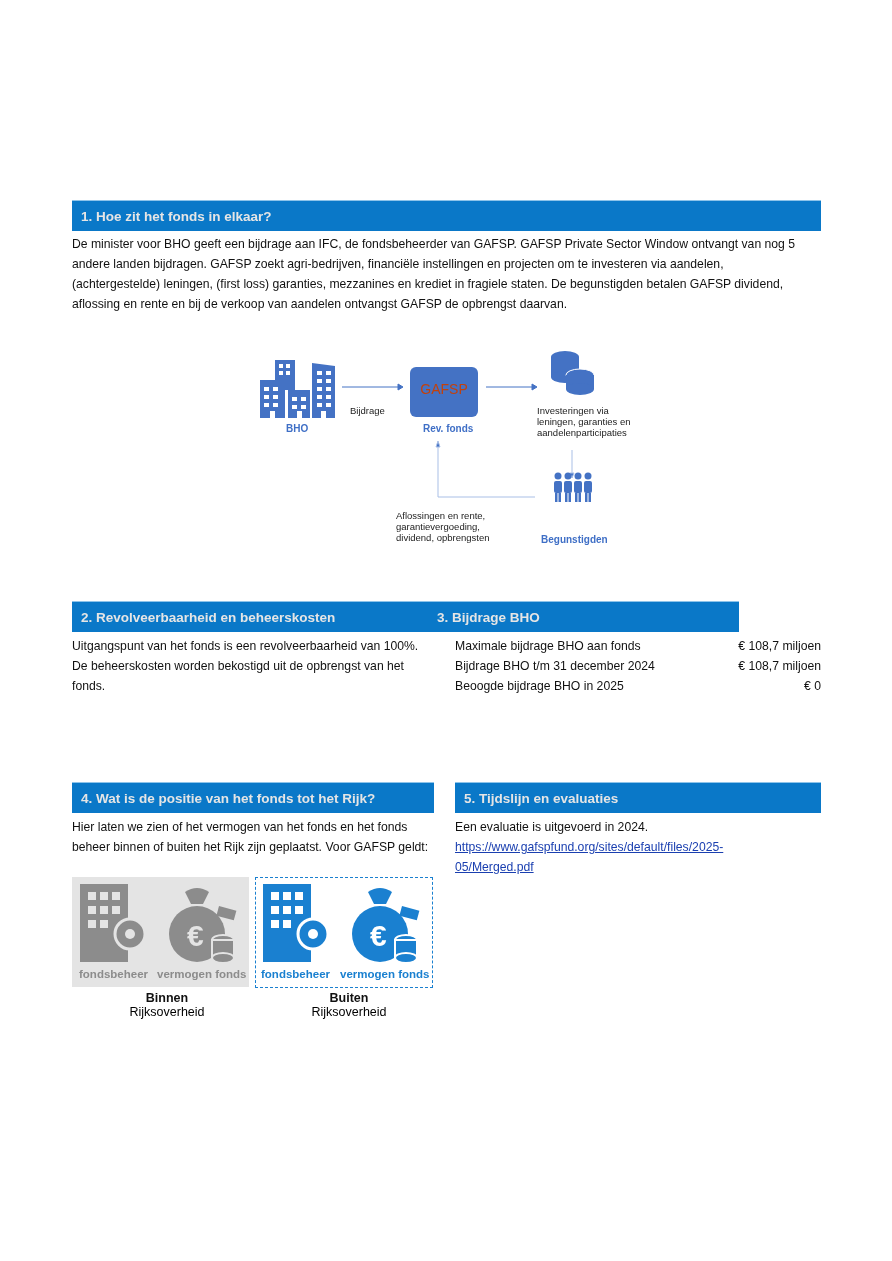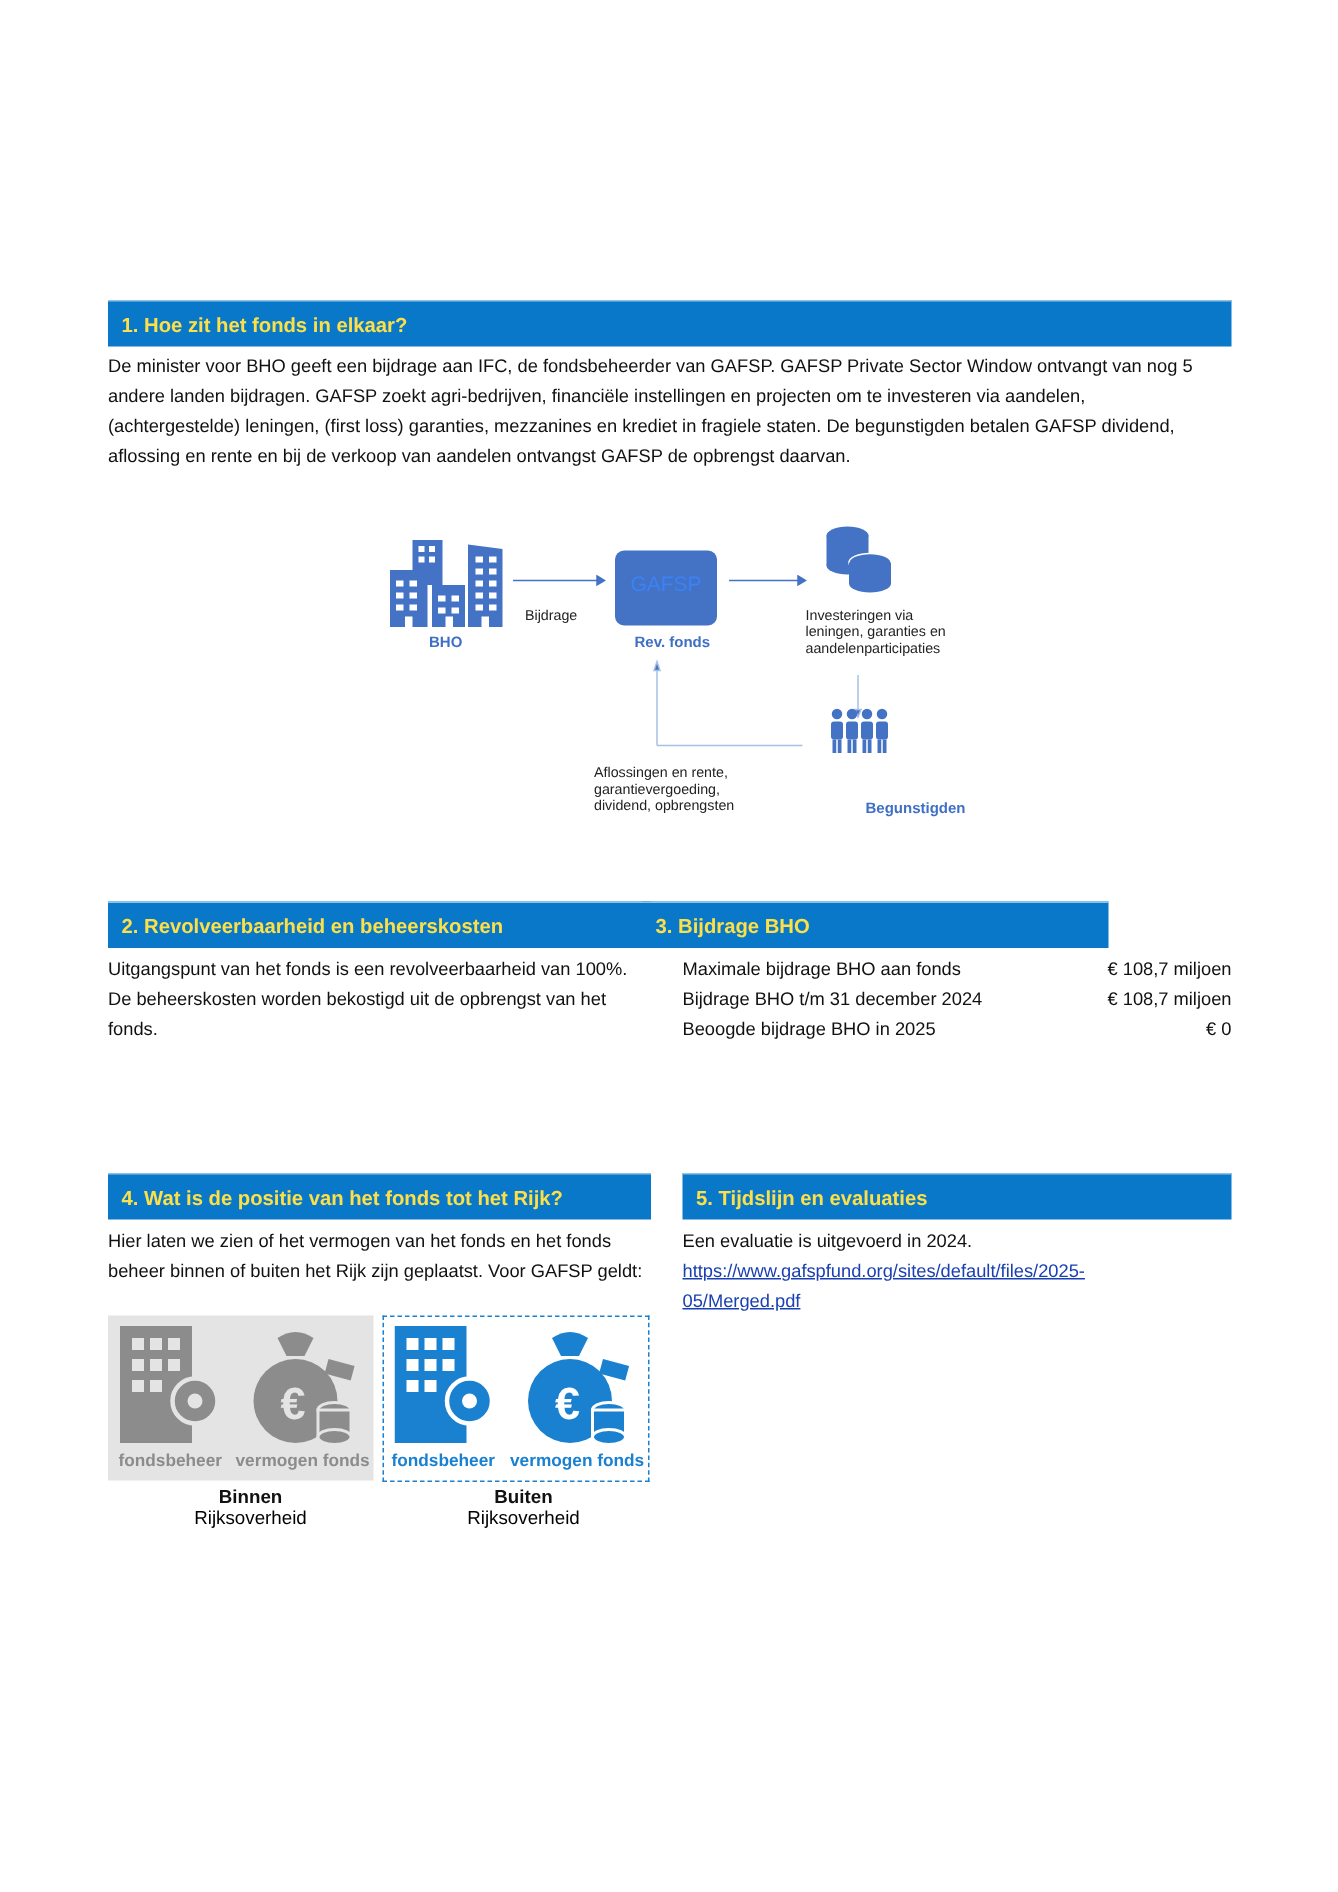--- a/index.html
+++ b/index.html
@@ -1,18 +1,18 @@
 <!DOCTYPE html>
 <html><head>
 <meta charset="utf-8">
 <style>
   html, body { margin: 0; padding: 0; background: #ffffff; }
   body { width: 892px; height: 1261px; position: relative; overflow: hidden;
          font-family: "Liberation Sans", sans-serif; color: #111; }
-  .hdr { position: absolute; background: #0a78c8; color: #fde047; font-weight: bold;
+  .hdr { position: absolute; background: #0a78c8; color: #e5e5e5; font-weight: bold;
          font-size: 13.5px; height: 31px; line-height: 31px; padding-left: 9px; box-sizing: border-box;
          border-top: 1px solid #8ec4ea; }
   .hdr::after { content: ""; position: absolute; right: -2px; top: 2px; bottom: 2px; width: 1px; background:#fff; }
   .para { position: absolute; font-size: 12.2px; line-height: 20px; color: #111; }
   .row { position: absolute; font-size: 12.2px; line-height: 20px; display: flex; justify-content: space-between; align-items: center; }
   a.link { color: #1a3fb0; text-decoration: underline; }
   .dlabel { position: absolute; font-size: 9.5px; color: #222; line-height: 11px; }
   .dblue { position: absolute; font-size: 10px; color: #3f6fc6; font-weight: bold; }
   .box-gray { position: absolute; background: #e4e4e4; }
   .box-dash { position: absolute; border: 1.5px dashed #1a80d0; box-sizing: border-box; }
@@ -101,35 +101,35 @@
     <circle cx="328" cy="131" r="3.5"></circle>
       <rect x="324" y="136" width="8" height="12" rx="2"></rect>
       <rect x="325" y="148" width="2.5" height="9"></rect>
       <rect x="328.5" y="148" width="2.5" height="9"></rect>
     <circle cx="338" cy="131" r="3.5"></circle>
       <rect x="334" y="136" width="8" height="12" rx="2"></rect>
       <rect x="335" y="148" width="2.5" height="9"></rect>
       <rect x="338.5" y="148" width="2.5" height="9"></rect>
   </g>
 </svg>
-<div style="position:absolute;left:410px;top:381px;width:68px;text-align:center;color:#3b82f6;font-size:14px;">GAFSP</div>
+<div style="position:absolute;left:410px;top:381px;width:68px;text-align:center;color:#c2410c;font-size:14px;">GAFSP</div>
 <div class="dblue" style="left:286px;top:423px;">BHO</div>
 <div class="dlabel" style="left:350px;top:405px;">Bijdrage</div>
 <div class="dblue" style="left:423px;top:423px;">Rev. fonds</div>
 <div class="dlabel" style="left:537px;top:405px;">
   <div>Investeringen via</div>
   <div>leningen, garanties en</div>
   <div>aandelenparticipaties</div>
 </div>
 <div class="dlabel" style="left:396px;top:510px;">
   <div>Aflossingen en rente,</div>
   <div>garantievergoeding,</div>
   <div>dividend, opbrengsten</div>
 </div>
-<div class="dblue" style="left:541px;top:534px;margin-left:36px;">Begunstigden</div>
+<div class="dblue" style="left:541px;top:534px;">Begunstigden</div>
 
 <div class="hdr" style="left:72px;top:601px;width:362px;">2. Revolveerbaarheid en beheerskosten</div>
 <div class="para" style="left:72px;top:636px;width:370px;">
   <div>Uitgangspunt van het fonds is een revolveerbaarheid van 100%.</div>
   <div>De beheerskosten worden bekostigd uit de opbrengst van het</div>
   <div>fonds.</div>
 </div>
 
 <div class="hdr" style="left:428px;top:601px;width:311px;">3. Bijdrage BHO</div>
 <div class="row" style="left:455px;top:636px;width:366px;">

